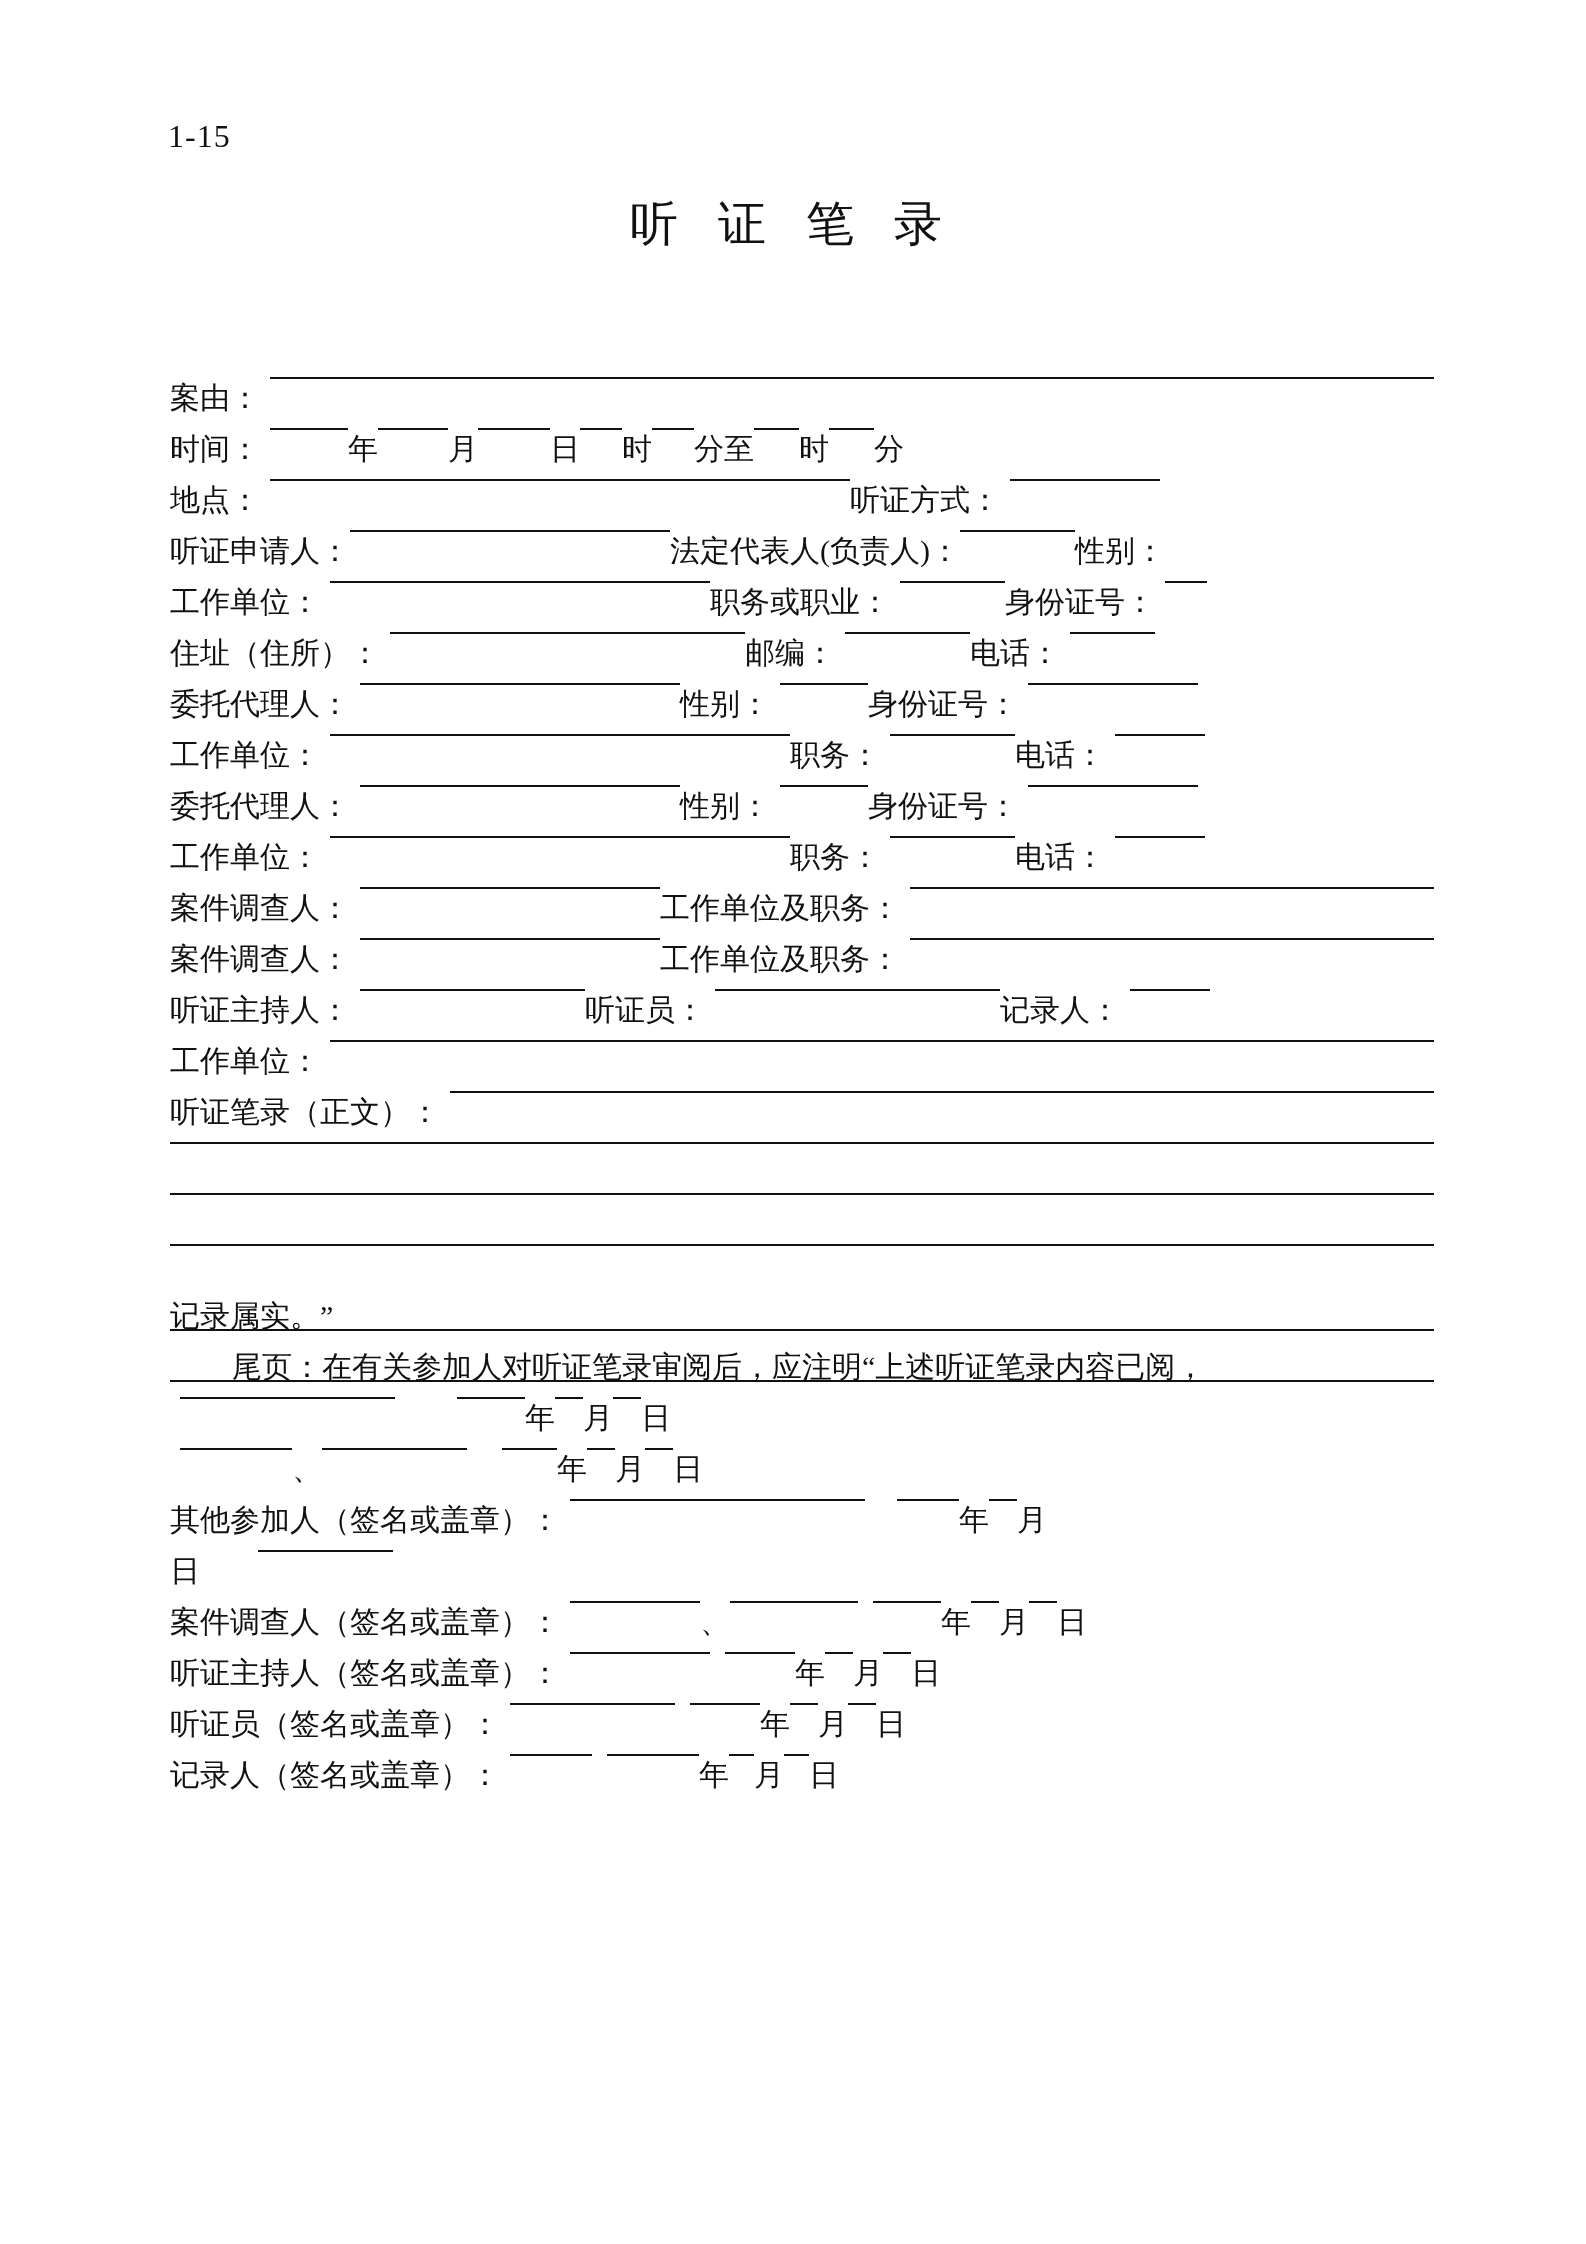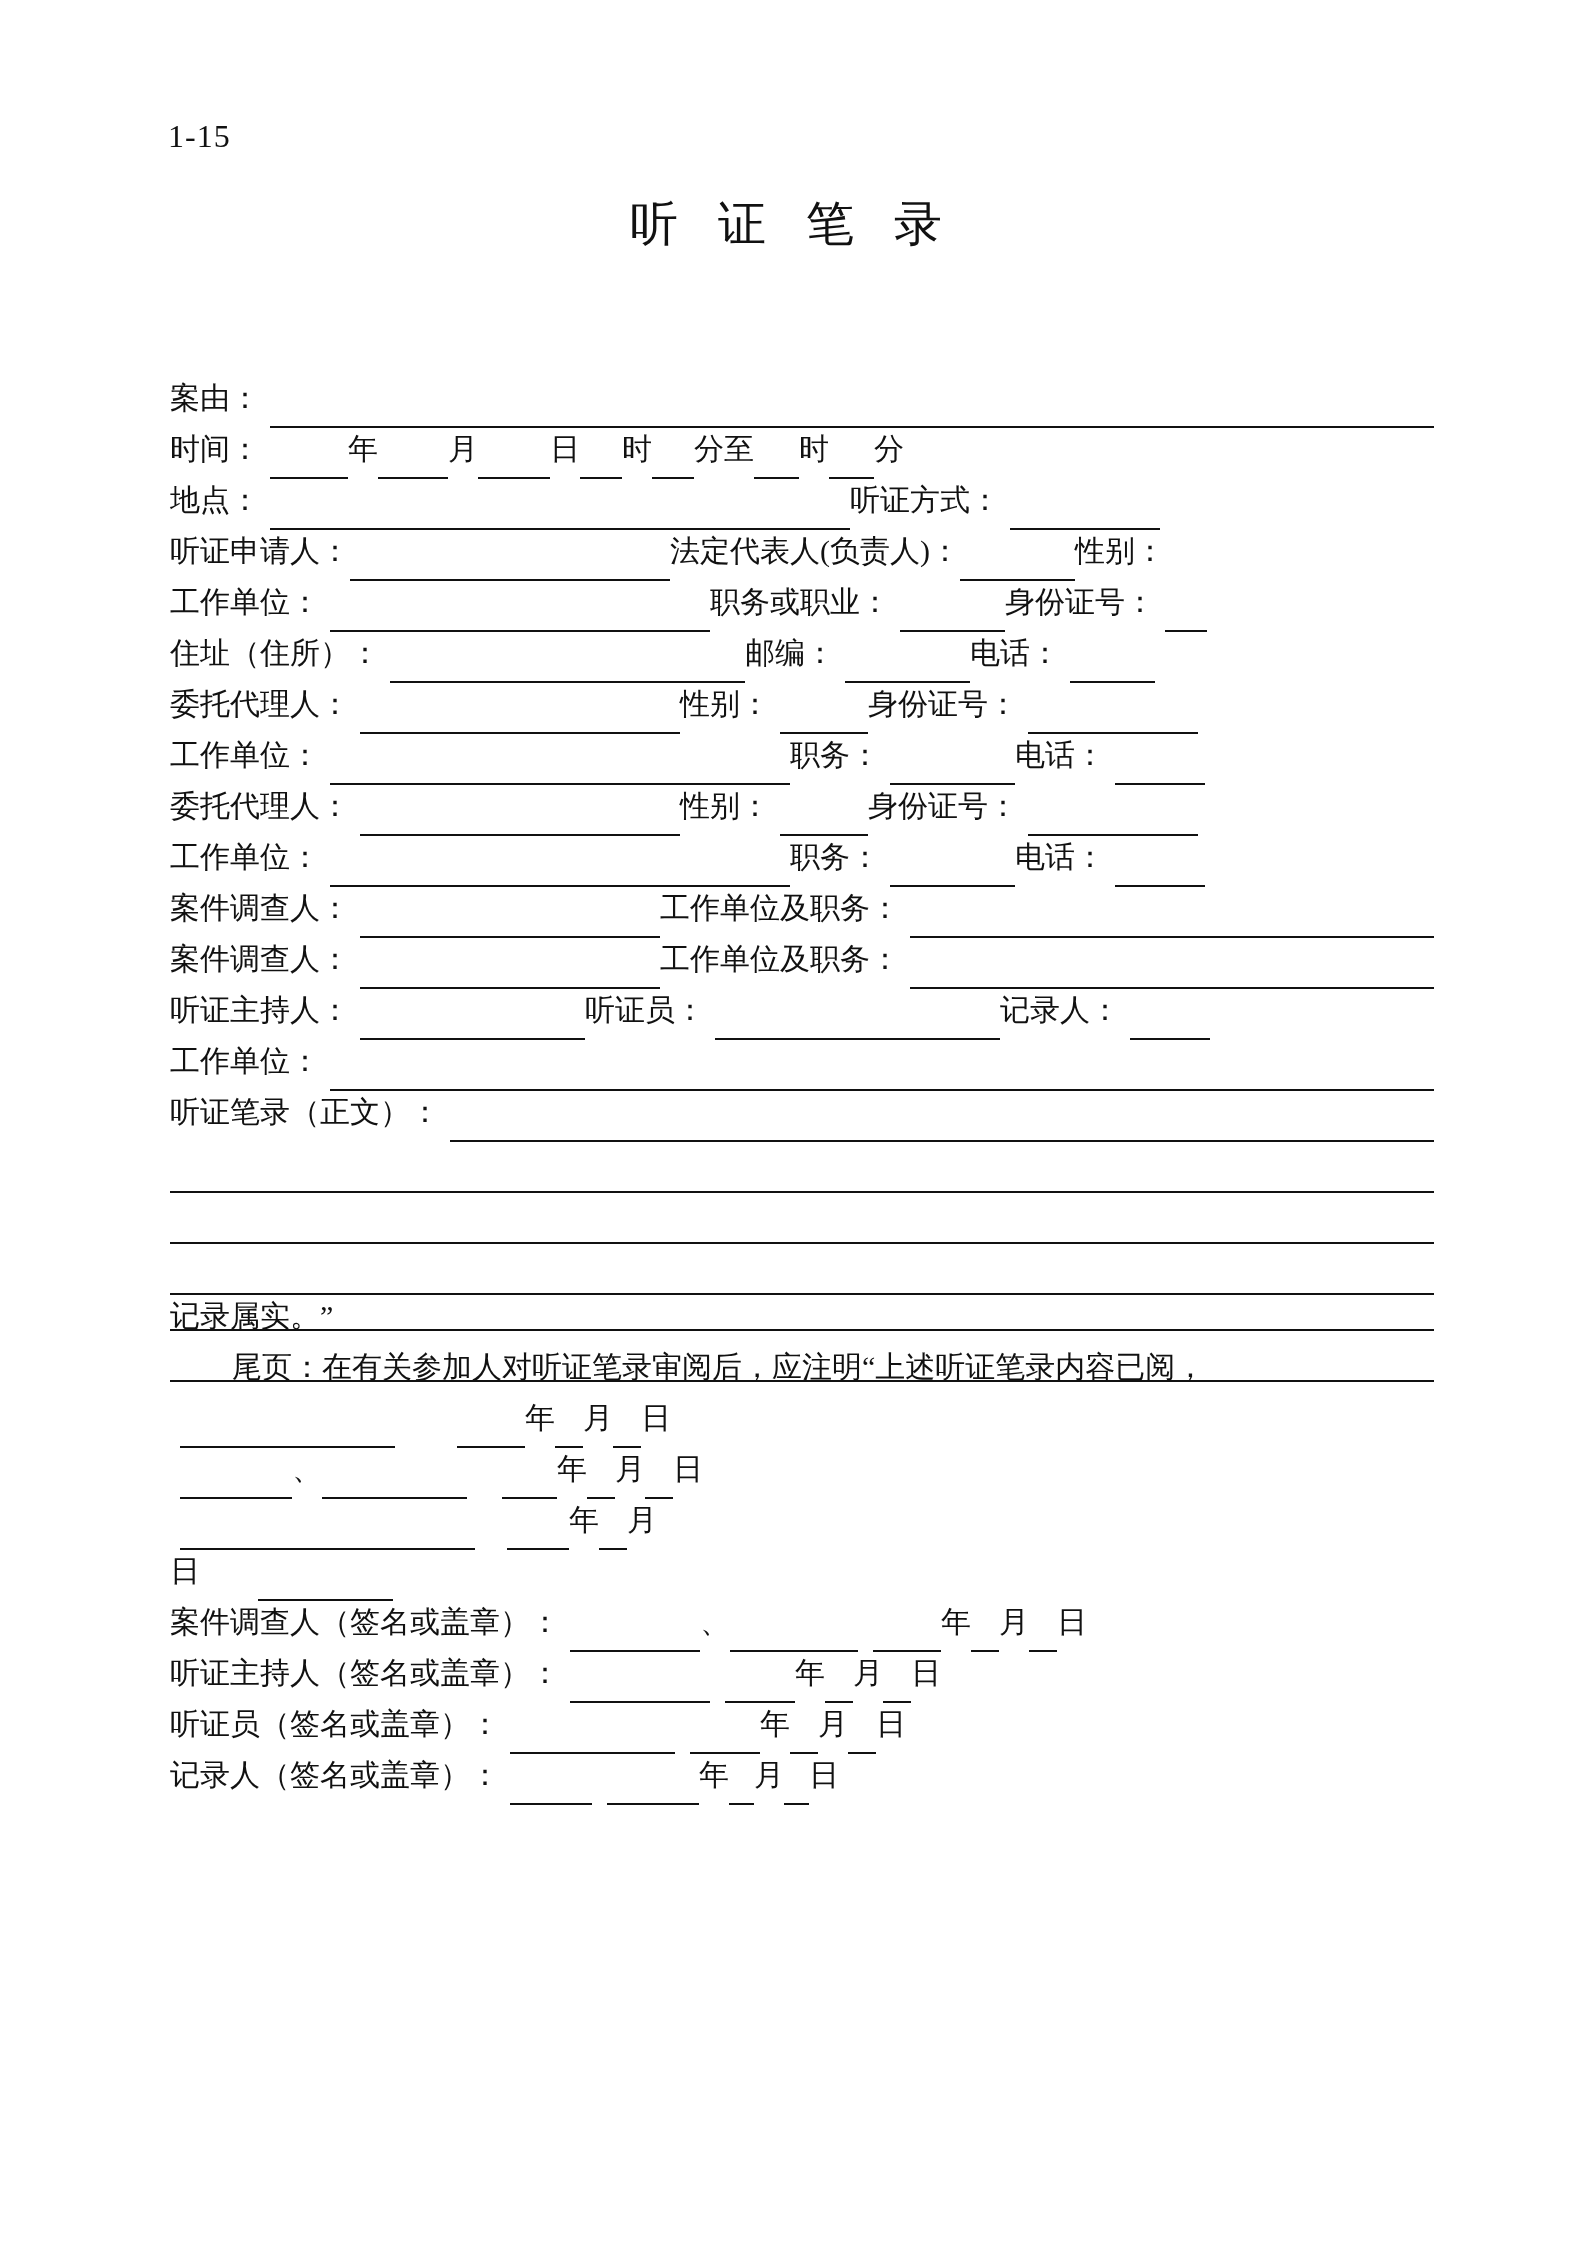--- a/index.html
+++ b/index.html
@@ -33,21 +33,21 @@
   }
   .form {
     position: absolute;
     left: 170px;
     right: 152px;
     top: 372px;
   }
   .row {
     position: relative;
     display: flex;
-    align-items: flex-end;
+    align-items: flex-start;
     height: 51px;
     font-size: 30px;
     line-height: 51px;
     white-space: nowrap;
   }
   .row .lbl { flex: 0 0 auto; }
   .u {
     flex: 0 0 auto;
     display: inline-block;
     height: 0;
@@ -241,20 +241,21 @@
       <span class="gap" style="width:35px"></span>
       <span class="u" style="width:55px"></span>
       <span class="lbl">年</span>
       <span class="u" style="width:28px"></span>
       <span class="lbl">月</span>
       <span class="u" style="width:28px"></span>
       <span class="lbl">日</span>
     </div>
 
     <div class="row">
+      <span class="lbl">其他参加人（签名或盖章）：</span>
       <span class="u ml" style="width:295px"></span>
       <span class="gap" style="width:32px"></span>
       <span class="u" style="width:62px"></span>
       <span class="lbl">年</span>
       <span class="u" style="width:28px"></span>
       <span class="lbl">月</span>
     </div>
 
     <div class="row">
       <span class="lbl">日</span>

